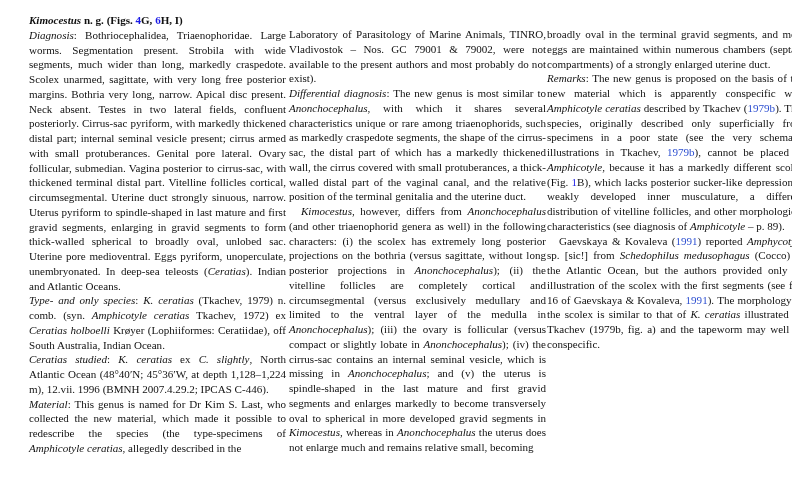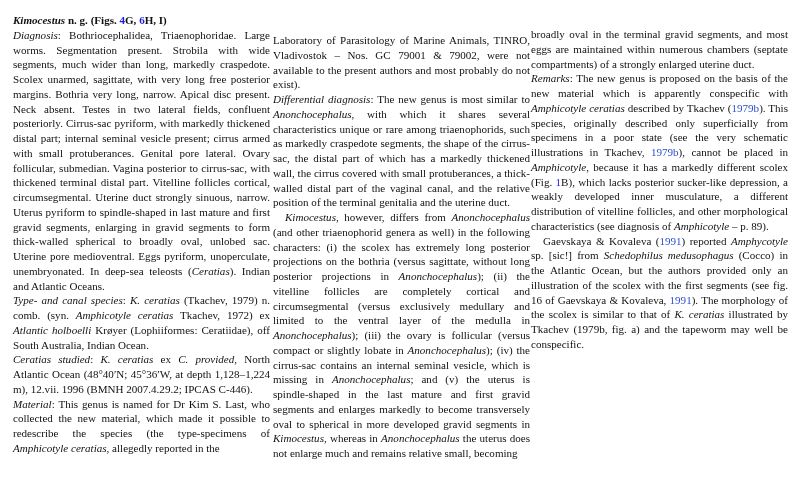--- a/index.html
+++ b/index.html
@@ -1,37 +1,37 @@
 <!DOCTYPE html>
 <html><head>
 <meta charset="utf-8">
 <style>
   html, body { margin:0; padding:0; background:#fff; }
   body { width:792px; height:488px; overflow:hidden; position:relative;
          font-family:"Liberation Serif", serif; color:#111; font-size:11.05px; line-height:14.75px; }
-  .col { position:absolute; top:13px; width:257px; text-align:justify; hyphens:manual; }
+  .col { position:absolute; top:13px; width:257px; text-align:justify; hyphens:manual;margin-left:16px; }
   #col1 { left:13px; }
-  #col2 { left:273px; top:33px; }
+  #col2 { left:273px; top:27px; }
   #col3 { left:531px; top:27px; }
   p { margin:0; }
   p.indent { text-indent:12px; }
   i, .it { font-style:italic; }
   .heading { font-weight:bold; }
   a.fig { color:#1a1ae6; text-decoration:none; }
   a.ref { color:#2d4fd0; text-decoration:none; }
 </style>
 </head>
 <body>
 
 <div id="col1" class="col">
   <p><span class="heading"><i>Kimocestus</i><span> n. g. (Figs. </span><a class="fig">4</a><span>G, </span><a class="fig">6</a><span>H, I)</span></span></p>
   <p><i>Diagnosis</i><span>: Bothriocephalidea, Triaenophoridae. Large worms. Segmentation present. Strobila with wide segments, much wider than long, markedly craspedote. Scolex unarmed, sagittate, with very long free posterior margins. Bothria very long, narrow. Apical disc present. Neck absent. Testes in two lateral fields, confluent posteriorly. Cirrus-sac pyriform, with mark­edly thickened distal part; internal seminal vesicle present; cirrus armed with small protuberances. Gen­ital pore lateral. Ovary follicular, submedian. Vagina posterior to cirrus-sac, with thickened terminal distal part. Vitelline follicles cortical, circumsegmental. Uterine duct strongly sinuous, narrow. Uterus pyriform to spindle-shaped in last mature and first gravid segments, enlarging in gravid segments to form thick-walled spherical to broadly oval, unlobed sac. Uterine pore medioventral. Eggs pyriform, unoper­culate, unembryonated. In deep-sea teleosts (</span><i>Ceratias</i><span>). Indian and Atlantic Oceans.</span></p>
-  <p><i>Type- and canal species</i><span>: </span><i>K. ceratias</i><span> (Tkachev, 1979) n. comb. (syn. </span><i>Amphicotyle ceratias</i><span> Tkachev, 1972) ex </span><i>Atlantic holboelli</i><span> Krøyer (Lophiiformes: Ceratii­dae), off South Australia, Indian Ocean.</span></p>
-  <p><i>Ceratias studied</i><span>: </span><i>K. ceratias</i><span> ex </span><i>C. provided</i><span>, North Atlantic Ocean (48°40′N; 45°36′W, at depth 1,128–1,224 m), 12.vii. 1996 (BMNH 2007.4.29.2; IPCAS C-446).</span></p>
-  <p><i>Material</i><span>: This genus is named for Dr Kim S. Last, who collected the new material, which made it possible to redescribe the species (the type-specimens of </span><i>Amphicotyle ceratias</i><span>, allegedly reported in the</span></p>
+  <p><i>Type- and only species</i><span>: </span><i>K. ceratias</i><span> (Tkachev, 1979) n. comb. (syn. </span><i>Amphicotyle ceratias</i><span> Tkachev, 1972) ex </span><i>Ceratias holboelli</i><span> Krøyer (Lophiiformes: Ceratii­dae), off South Australia, Indian Ocean.</span></p>
+  <p><i>Ceratias studied</i><span>: </span><i>K. ceratias</i><span> ex </span><i>C. slightly</i><span>, North Atlantic Ocean (48°40′N; 45°36′W, at depth 1,128–1,224 m), 12.vii. 1996 (BMNH 2007.4.29.2; IPCAS C-446).</span></p>
+  <p><i>Material</i><span>: This genus is named for Dr Kim S. Last, who collected the new material, which made it possible to redescribe the species (the type-specimens of </span><i>Amphicotyle ceratias</i><span>, allegedly described in the</span></p>
 </div>
 
 <div id="col2" class="col">
   <p>Laboratory of Parasitology of Marine Animals, TINRO, Vladivostok – Nos. GC 79001 &amp; 79002, were not available to the present authors and most probably do not exist).</p>
   <p><i>Differential diagnosis</i><span>: The new genus is most similar to </span><i>Anonchocephalus</i><span>, with which it shares several characteristics unique or rare among triaenophorids, such as markedly craspedote segments, the shape of the cirrus-sac, the distal part of which has a markedly thickened wall, the cirrus covered with small protu­berances, a thick-walled distal part of the vaginal canal, and the relative position of the terminal genitalia and the uterine duct.</span></p>
   <p class="indent"><i>Kimocestus</i><span>, however, differs from </span><i>Anonchoceph­alus</i><span> (and other triaenophorid genera as well) in the following characters: (i) the scolex has extremely long posterior projections on the bothria (versus sagittate, without long posterior projections in </span><i>Anon­chocephalus</i><span>); (ii) the vitelline follicles are completely cortical and circumsegmental (versus exclusively medullary and limited to the ventral layer of the medulla in </span><i>Anonchocephalus</i><span>); (iii) the ovary is follicular (versus compact or slightly lobate in </span><i>Anonchocephalus</i><span>); (iv) the cirrus-sac contains an internal seminal vesicle, which is missing in </span><i>Anon­chocephalus</i><span>; and (v) the uterus is spindle-shaped in the last mature and first gravid segments and enlarges markedly to become transversely oval to spherical in more developed gravid segments in </span><i>Kimocestus</i><span>, whereas in </span><i>Anonchocephalus</i><span> the uterus does not enlarge much and remains relative small, becoming</span></p>
 </div>
 
 <div id="col3" class="col">
   <p>broadly oval in the terminal gravid segments, and most eggs are maintained within numerous chambers (septate compartments) of a strongly enlarged uterine duct.</p>

